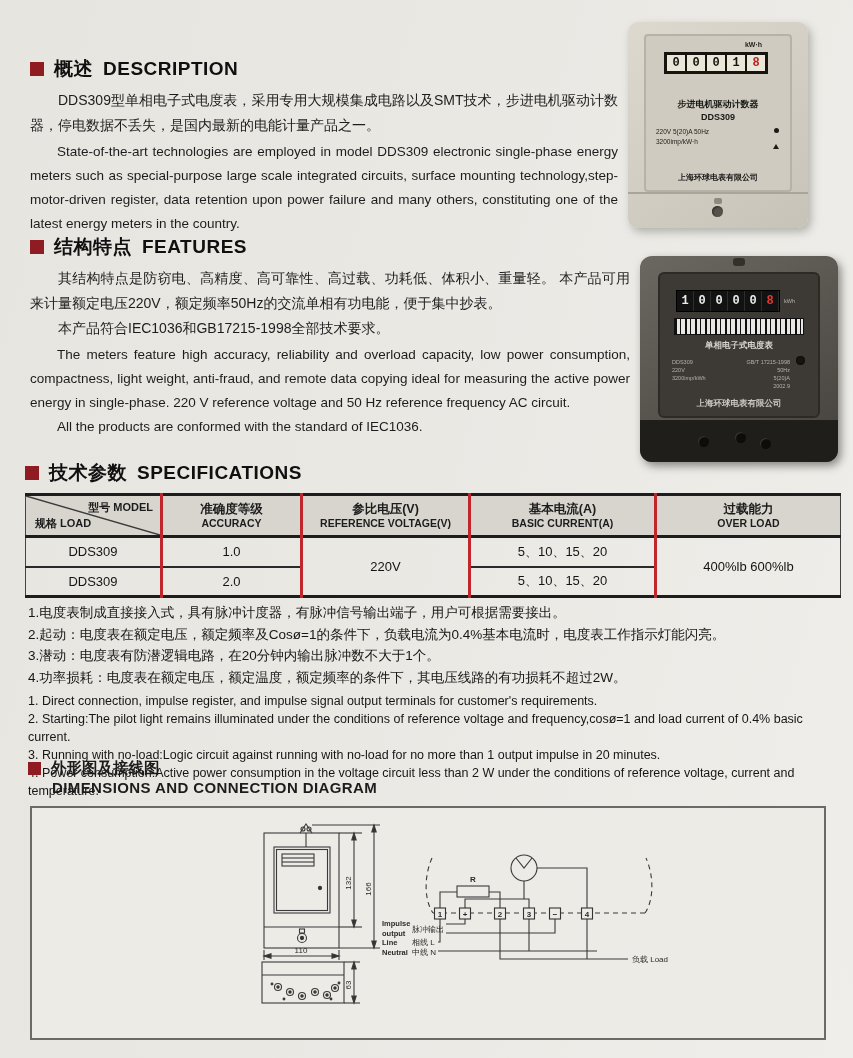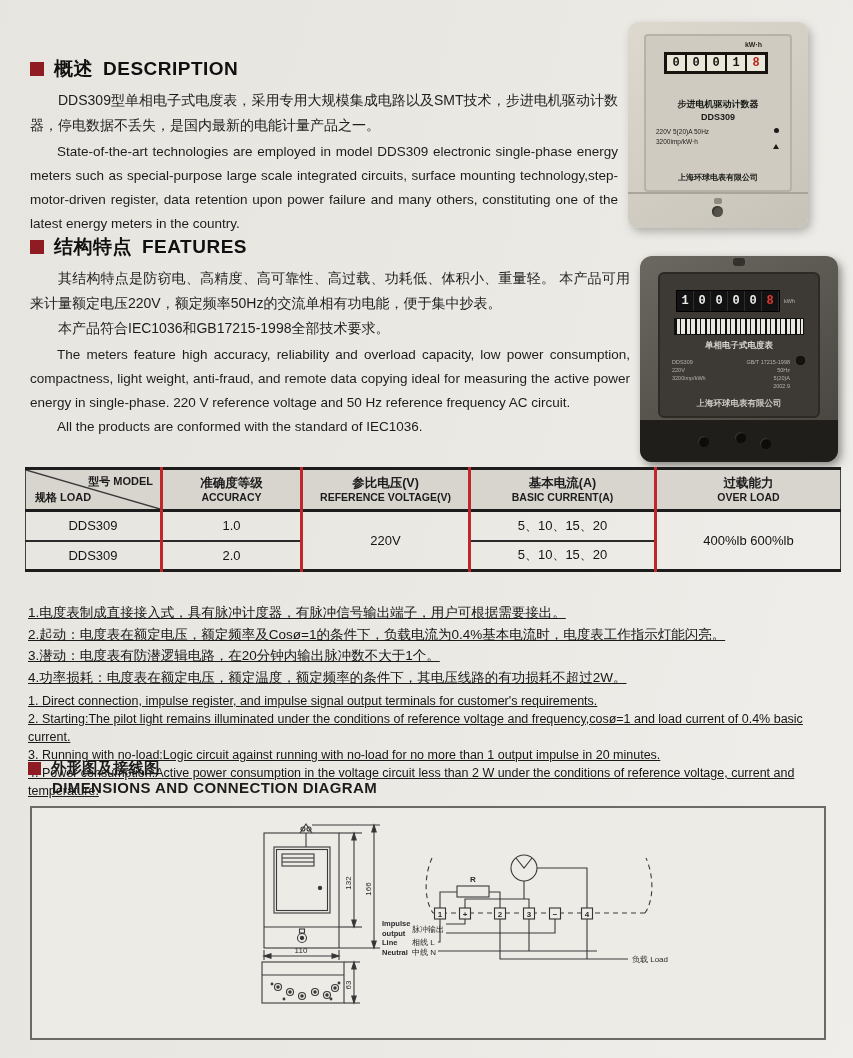--- a/index.html
+++ b/index.html
@@ -167,20 +167,25 @@
       <div class="m2-company">上海环球电表有限公司</div>
     </div>
     <div class="m2-bottom">
       <div class="m2-bscrew" style="left:58px;top:16px;"></div>
       <div class="m2-bscrew" style="left:95px;top:12px;"></div>
       <div class="m2-bscrew" style="left:120px;top:18px;"></div>
     </div>
   </div>
 
   <div class="sec" style="left:25px;top:460px;width:816px;">
+    <div class="sec-h">
+      <span class="sq"></span>
+      <span>技术参数</span>
+      <span>SPECIFICATIONS</span>
+    </div>
     <table class="spec">
       <colgroup>
         <col style="width:136px">
           <col style="width:140px">
           <col style="width:168px">
           <col style="width:186px">
           <col style="width:185px">
       </colgroup>
       <tbody>
           <tr class="hdr">
@@ -217,21 +222,21 @@
       </tr>
       <tr class="r2">
         <td class="cell">DDS309</td>
         <td class="cell">2.0</td>
         <td class="cell">5、10、15、20</td>
       </tr>
     </tbody>
       </table>
   </div>
 
-  <div class="sec" style="left:28px;top:602px;width:812px;text-decoration:underline;">
+  <div class="sec" style="left:28px;top:602px;width:812px;">
     <div class="note-zh">1.电度表制成直接接入式，具有脉冲计度器，有脉冲信号输出端子，用户可根据需要接出。</div>
     <div class="note-zh">2.起动：电度表在额定电压，额定频率及Cosø=1的条件下，负载电流为0.4%基本电流时，电度表工作指示灯能闪亮。</div>
     <div class="note-zh">3.潜动：电度表有防潜逻辑电路，在20分钟内输出脉冲数不大于1个。</div>
     <div class="note-zh">4.功率损耗：电度表在额定电压，额定温度，额定频率的条件下，其电压线路的有功损耗不超过2W。</div>
     <div class="notes-en-block">
       <div class="note-en">1.  Direct connection, impulse register, and impulse signal output terminals for customer's  requirements.</div>
       <div class="note-en">2.  Starting:The pilot light remains illuminated under the conditions of reference voltage  and frequency,cosø=1 and load current of 0.4% basic current.</div>
       <div class="note-en">3.  Running with no-load:Logic circuit against running with no-load for no more than 1 output impulse in 20 minutes.</div>
       <div class="note-en">4.  Power consumption:Active power consumption in the voltage circuit less than 2 W under the conditions of reference voltage, current and temperature.</div>
     </div>

